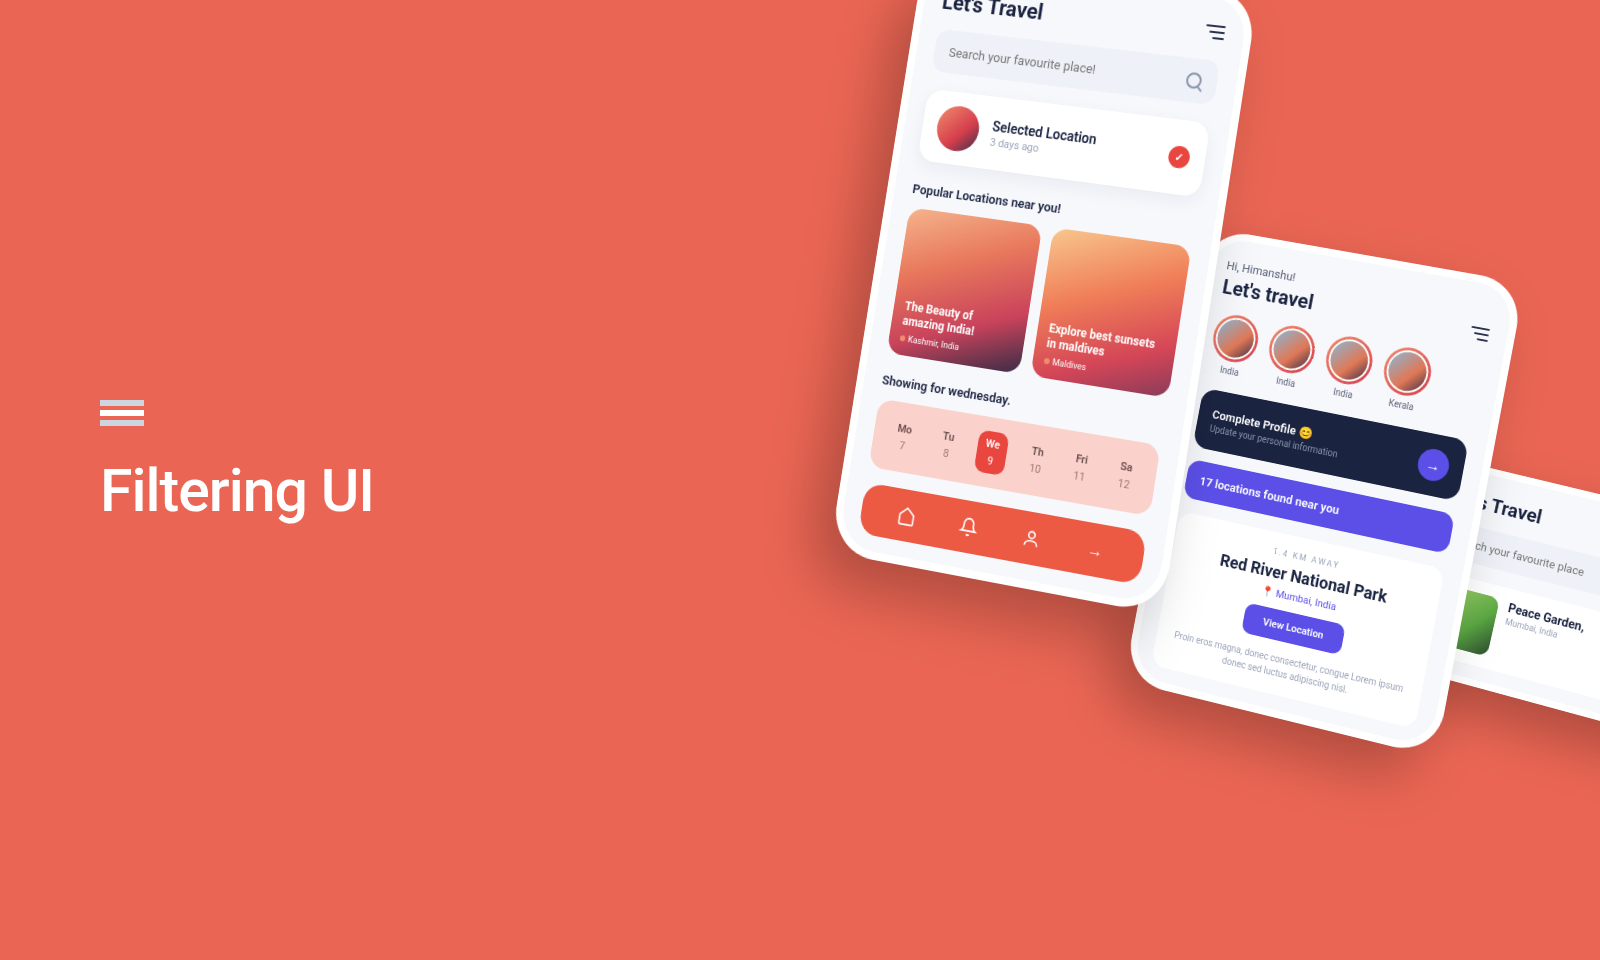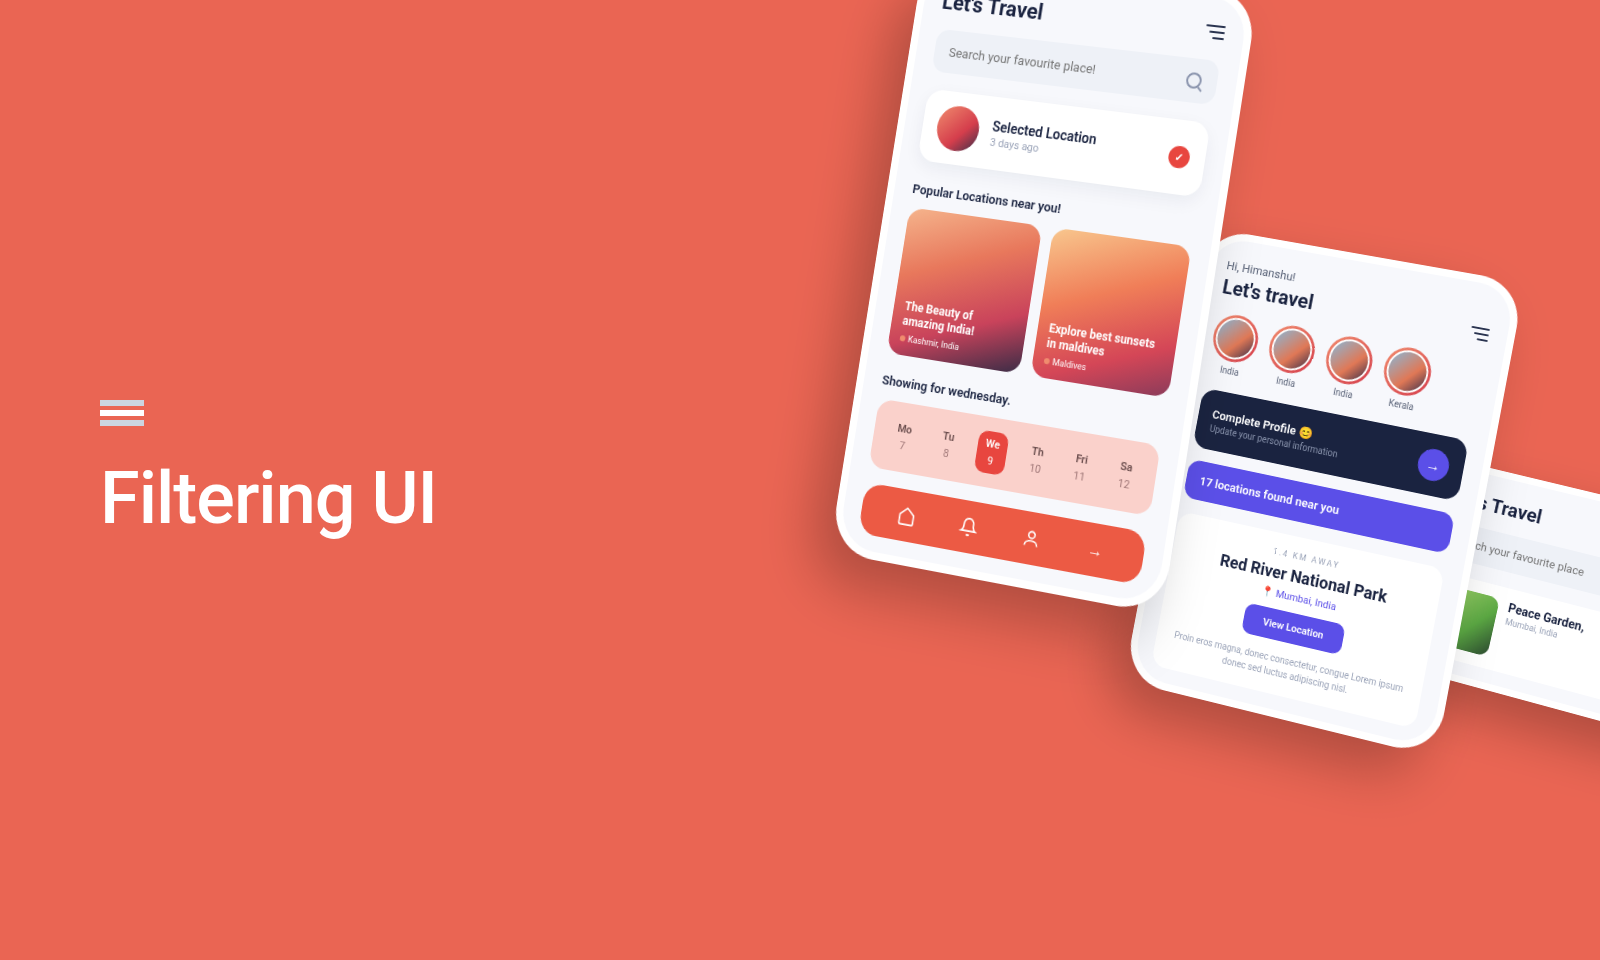--- a/index.html
+++ b/index.html
@@ -1,21 +1,21 @@
 <!DOCTYPE html>
 <html><head>
 <meta charset="utf-8">
 <style>
 *{margin:0;padding:0;box-sizing:border-box;font-family:-apple-system,BlinkMacSystemFont,'Segoe UI',Roboto,sans-serif}
 body{width:1600px;height:960px;overflow:hidden;background:#EA6553;position:relative}
 .hero-title{position:absolute;left:100px;top:400px;color:#fff}
 .hero-icon{display:flex;flex-direction:column;gap:4px;margin-bottom:30px}
 .hero-icon span{display:block;width:44px;height:6px;background:#ccd5e0}
 .hero-icon span:nth-child(2){background:#fff}
-.hero-title h1{font-size:72px;font-weight:500;letter-spacing:-1px}
+.hero-title h1{font-size:59px;font-weight:500;letter-spacing:-1px}
 .phones{position:absolute;right:-70px;top:-30px;width:850px;height:1100px;perspective:2200px;perspective-origin:50% 30%}
 .phone{position:absolute;width:360px;border-radius:48px;background:#fff;box-shadow:-20px 30px 60px rgba(0,0,0,.25);padding:8px}
 .phone-inner{background:#F7F8FC;border-radius:40px;overflow:hidden;padding:22px 20px 16px}
 .phone1{left:40px;top:0;z-index:3;transform:rotateY(-16deg) rotateZ(8deg) rotateX(4deg)}
 .phone2{left:320px;top:260px;z-index:2;transform:rotateY(-18deg) rotateZ(10deg) rotateX(4deg) scale(.92)}
 .phone3{left:560px;top:500px;z-index:1;transform:rotateY(-18deg) rotateZ(12deg) rotateX(4deg) scale(.86)}
 .header{display:flex;justify-content:space-between;align-items:center;margin-bottom:16px}
 .header h2{font-size:22px;font-weight:700;color:#1a2340}
 .menu-icon{display:flex;flex-direction:column;align-items:flex-end;gap:4px;cursor:pointer}
 .menu-icon span{display:block;height:2px;background:#2a3450;border-radius:2px}

